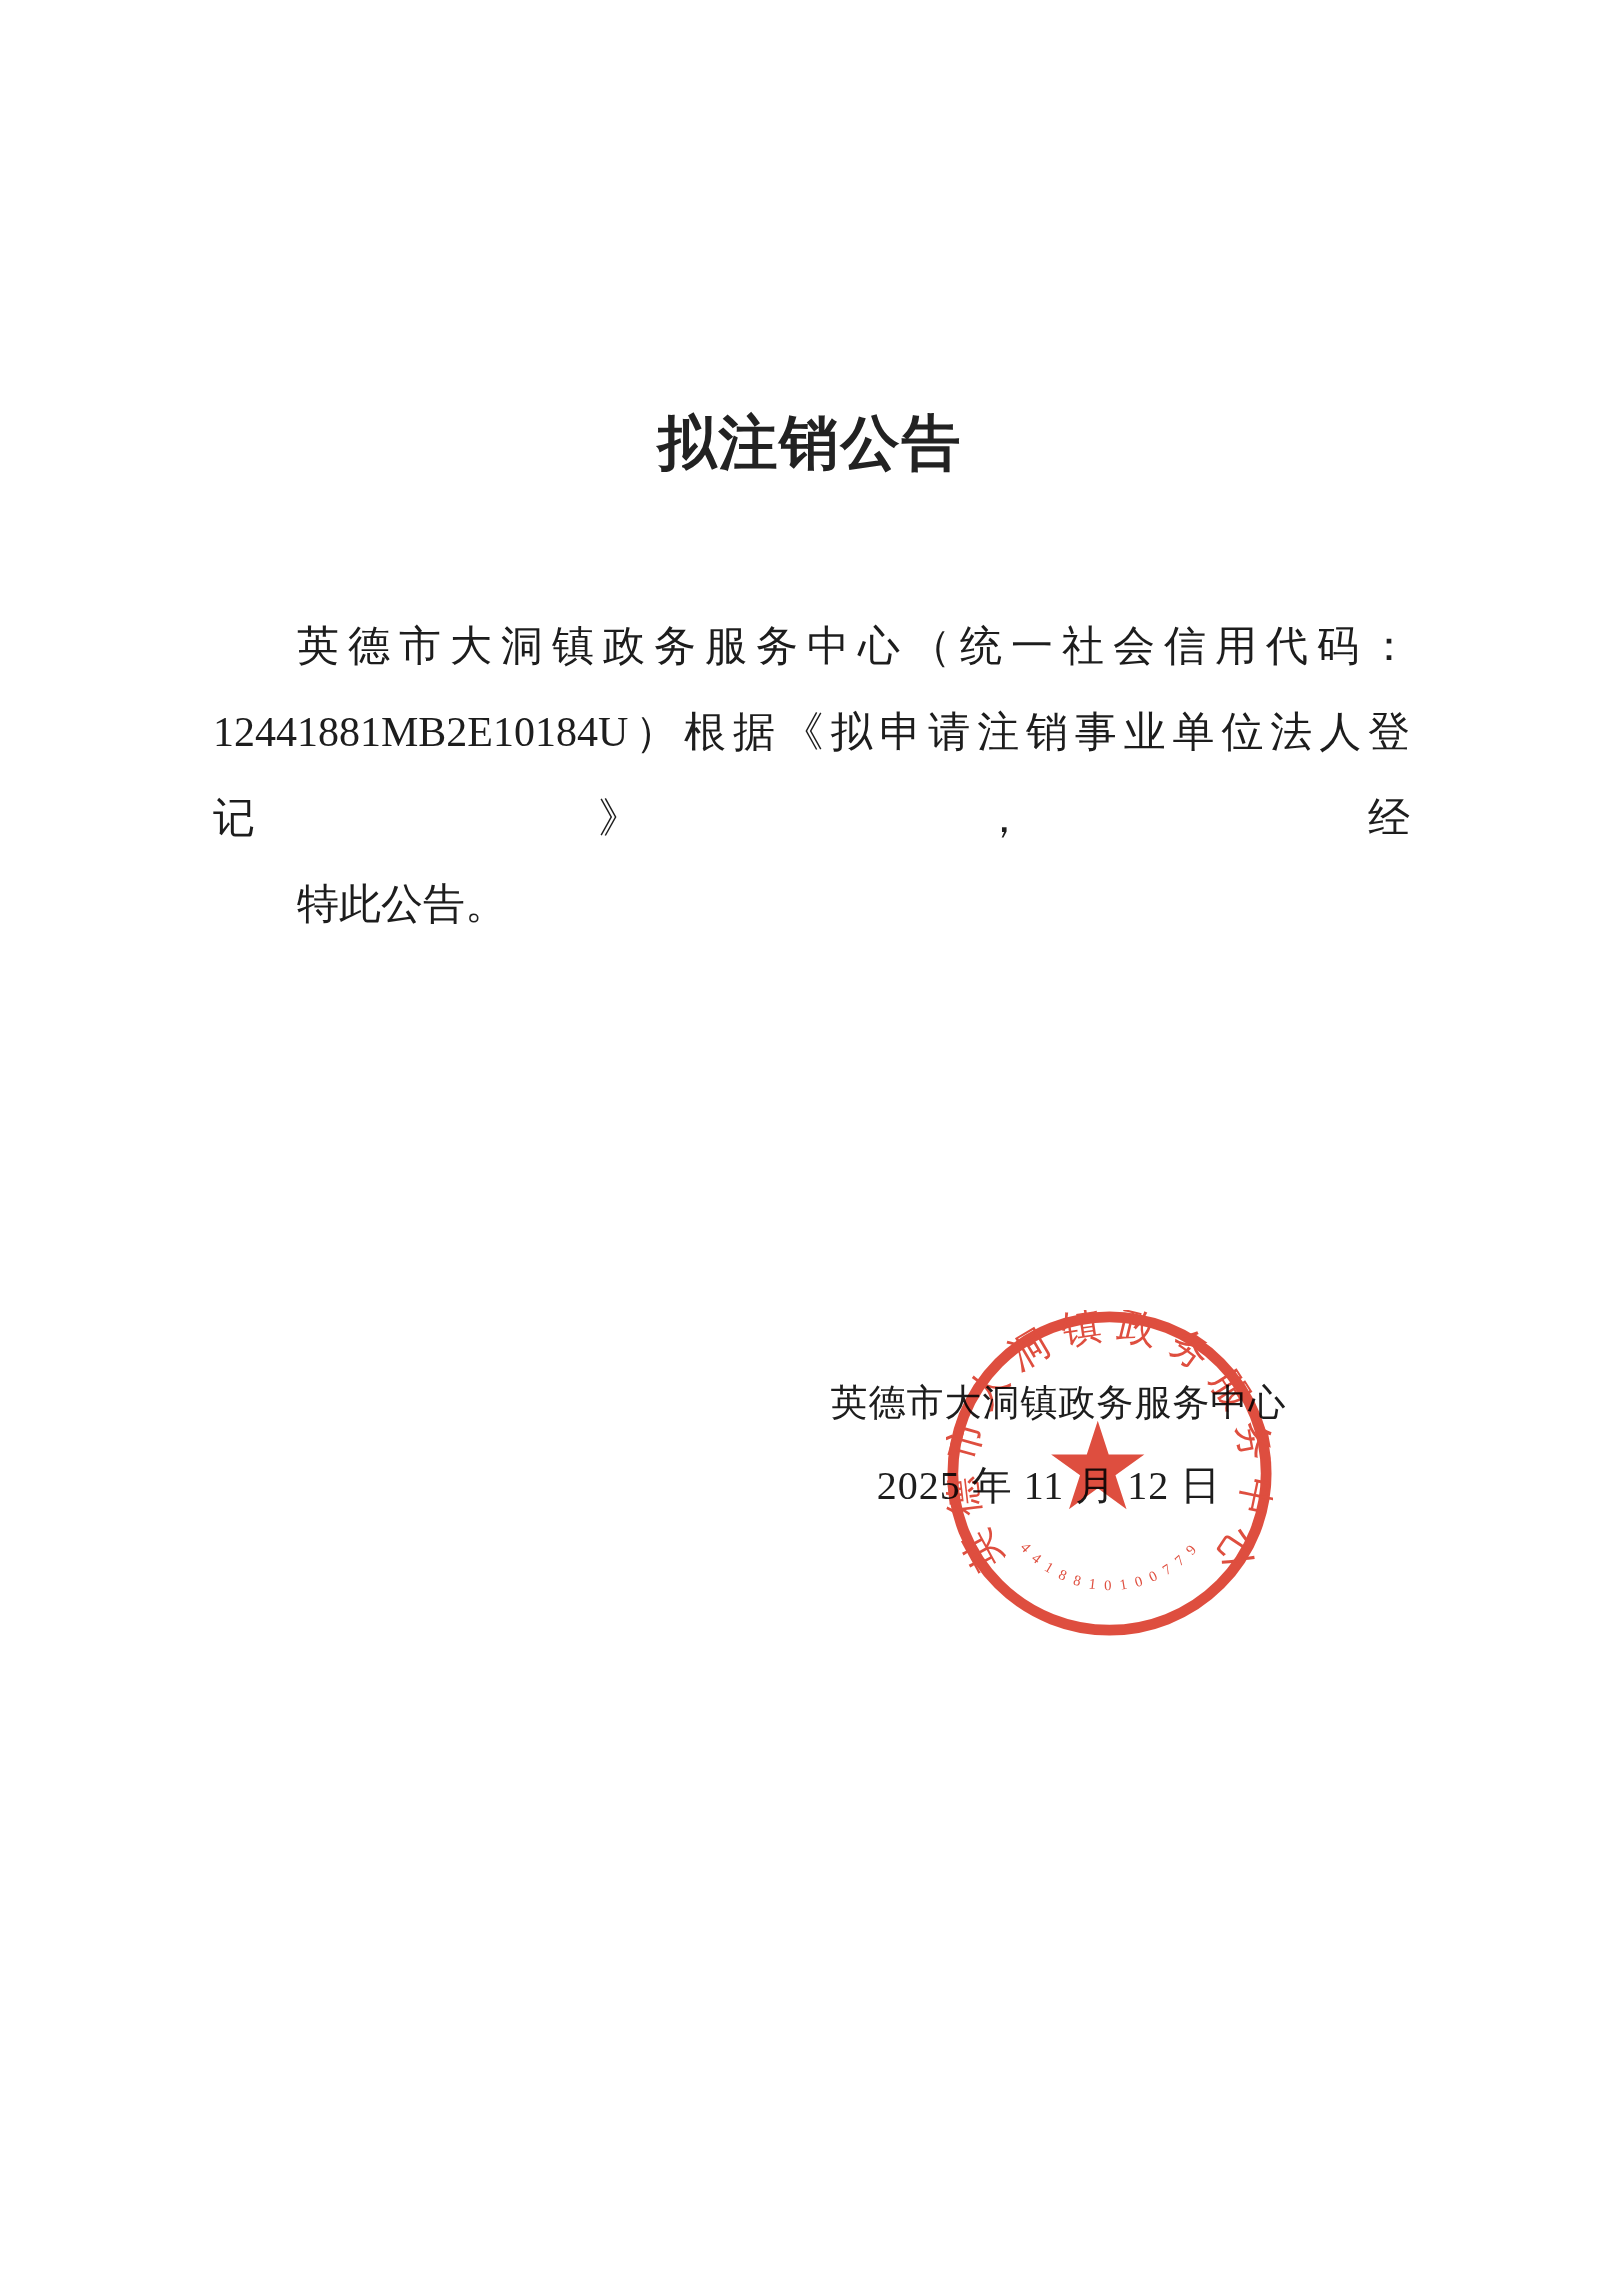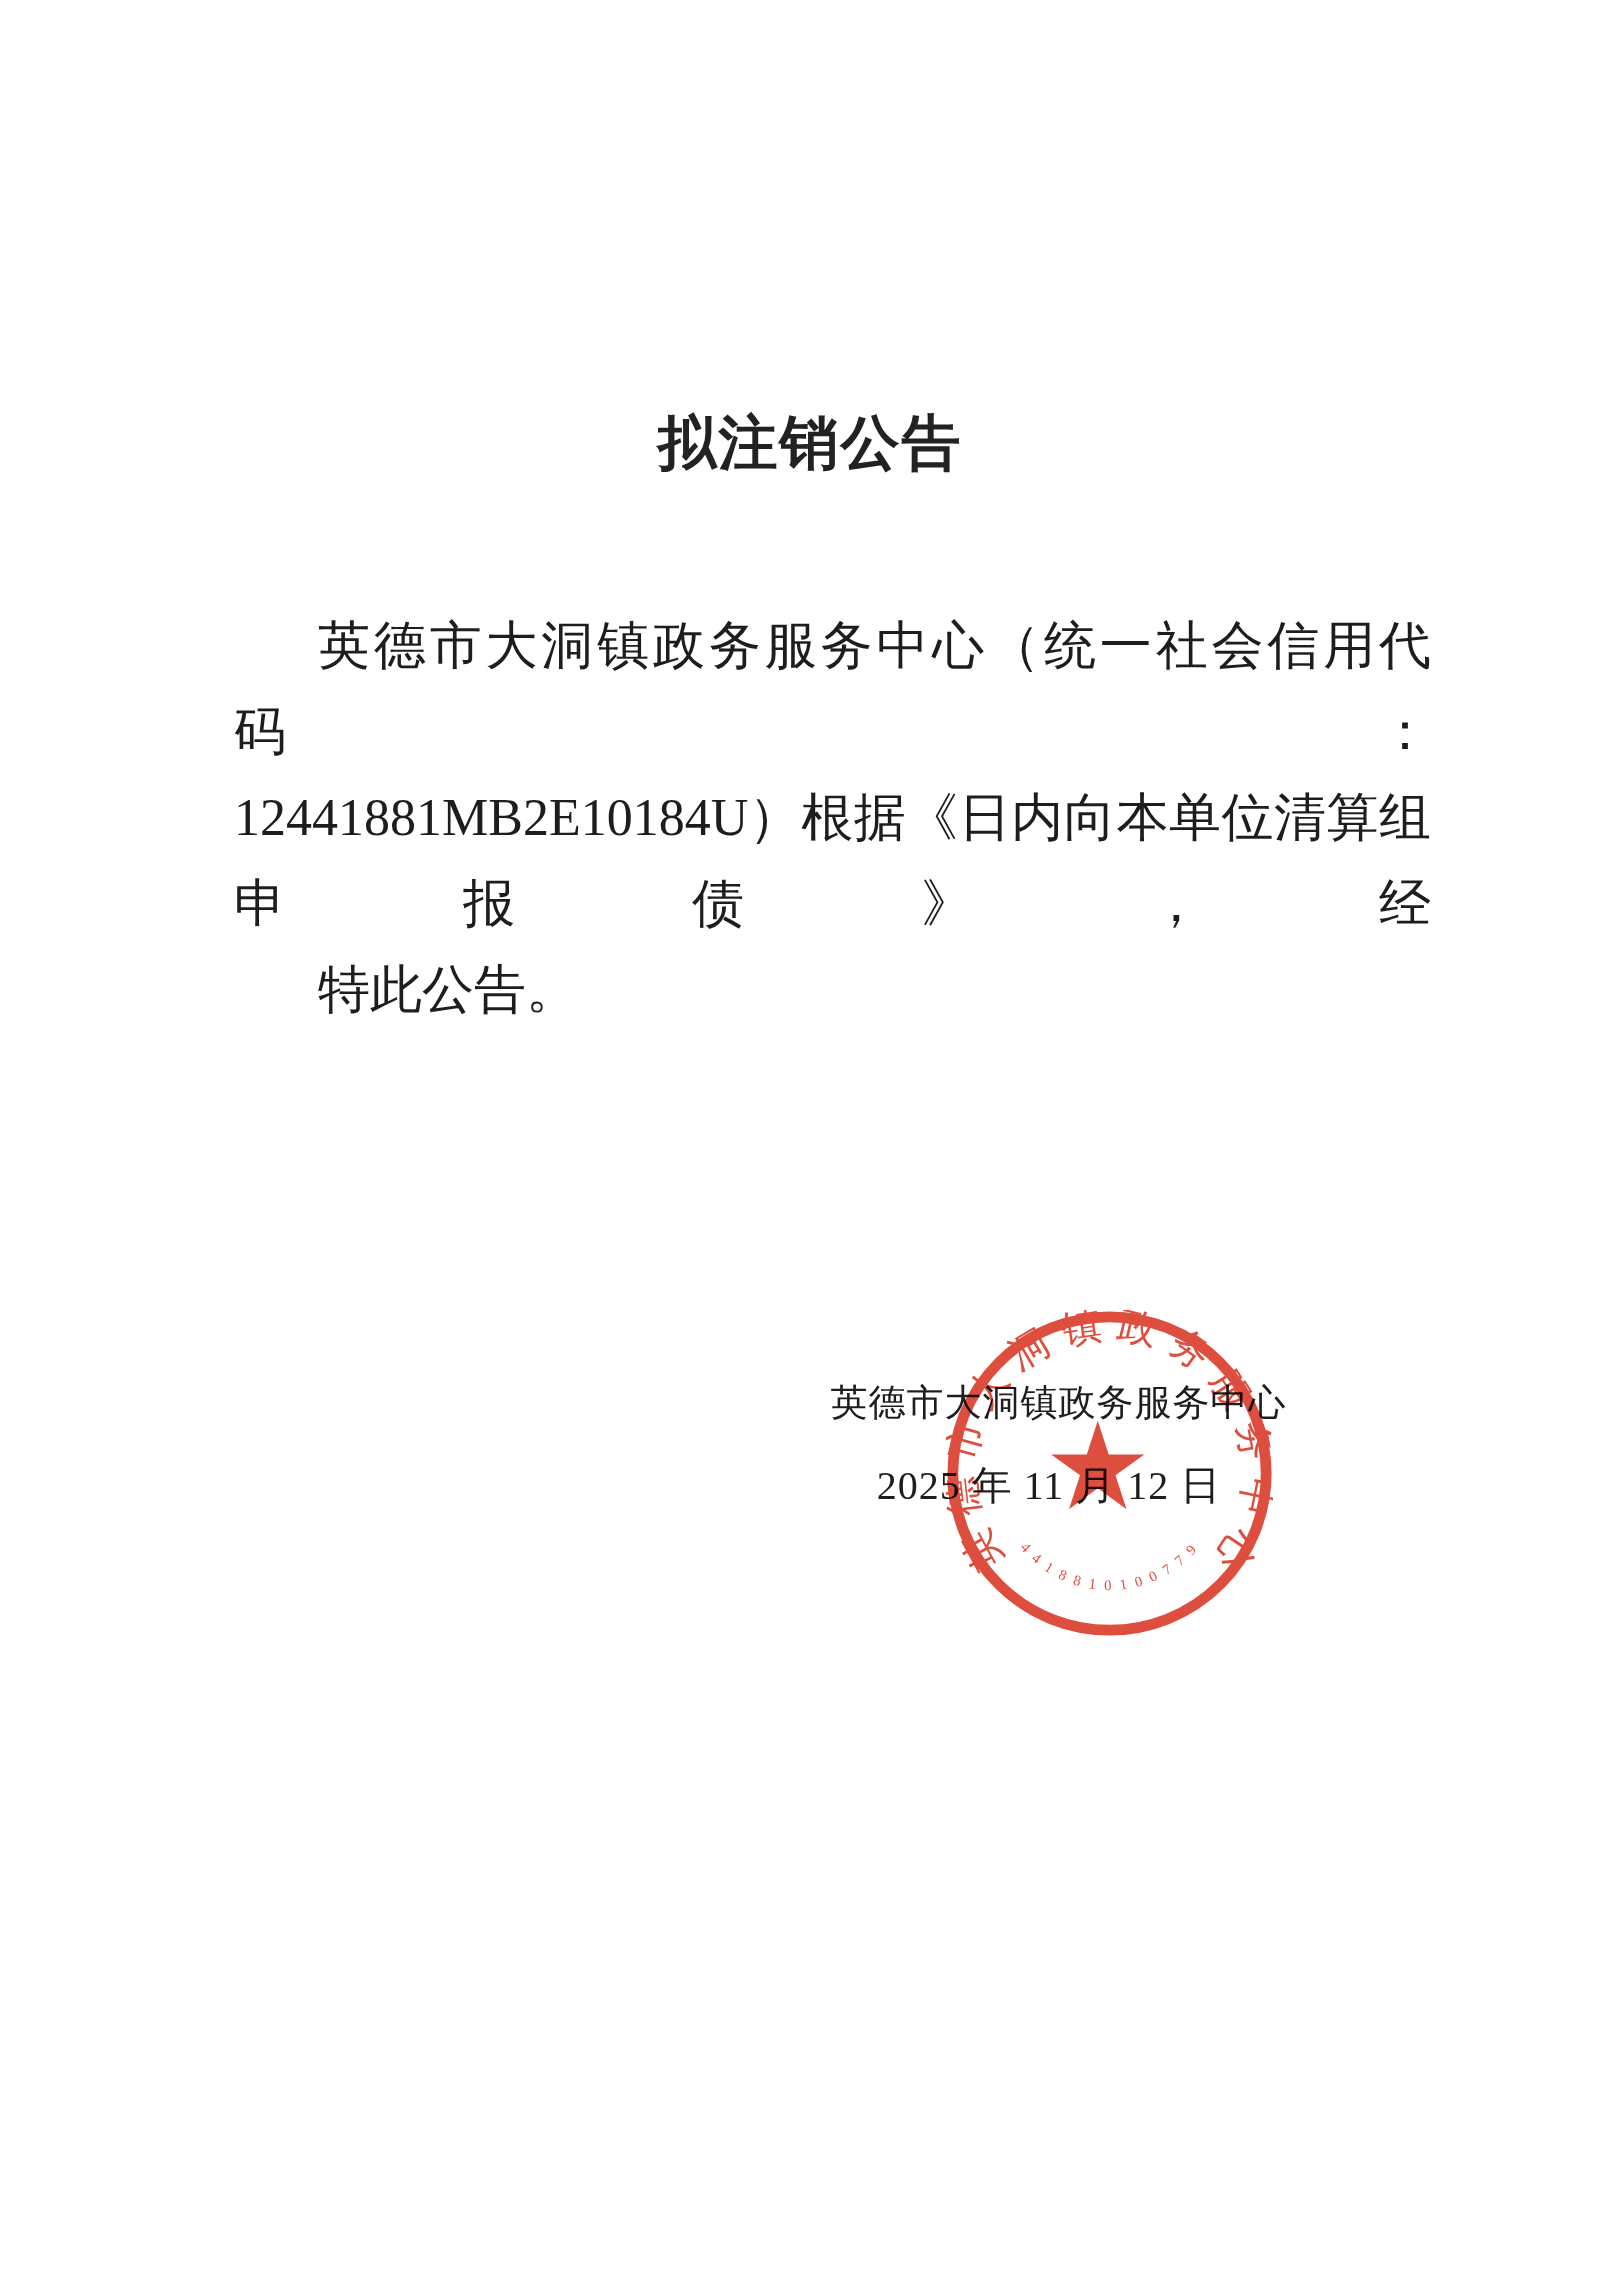--- a/index.html
+++ b/index.html
@@ -15,22 +15,22 @@
     position:absolute;
     left:0;top:404px;width:1620px;
     text-align:center;
     font-size:59px;
     font-weight:bold;
     letter-spacing:2px;
     color:#222;
   }
   .body-block{
     position:absolute;
-    left:234px;top:603px;width:1197px;
-    font-size:52px;
+    left:213px;top:603px;width:1197px;
+    font-size:42px;
     line-height:86px;
   }
   .line{
     text-align:justify;
     text-align-last:justify;
     text-justify:inter-character;
     white-space:normal;
   }
   .line.natural{
     text-align:left;
@@ -67,21 +67,21 @@
 </style>
 </head>
 <body>
 
 <div class="page">
 
   <div class="doc-title">拟注销公告</div>
 
   <div class="body-block">
     <div class="line indent">英德市大洞镇政务服务中心（统一社会信用代码：</div>
-    <div class="line">12441881MB2E10184U）根据《日内向本单位清算组申报债》，经</div>
+    <div class="line">12441881MB2E10184U）根据《拟申请注销事业单位法人登记》，经</div>
     <div class="line natural indent">特此公告。</div>
   </div>
 
   <div class="signature-org">英德市大洞镇政务服务中心</div>
 
   <div class="signature-date">2025 年 11 月 12 日</div>
 
   <svg class="seal" viewBox="-167 -167 334 334" xmlns="http://www.w3.org/2000/svg">
     <defs>
       <path id="ringTextPath" d="M -97.6 97.6 A 138 138 0 1 1 97.6 97.6" fill="none"></path>

